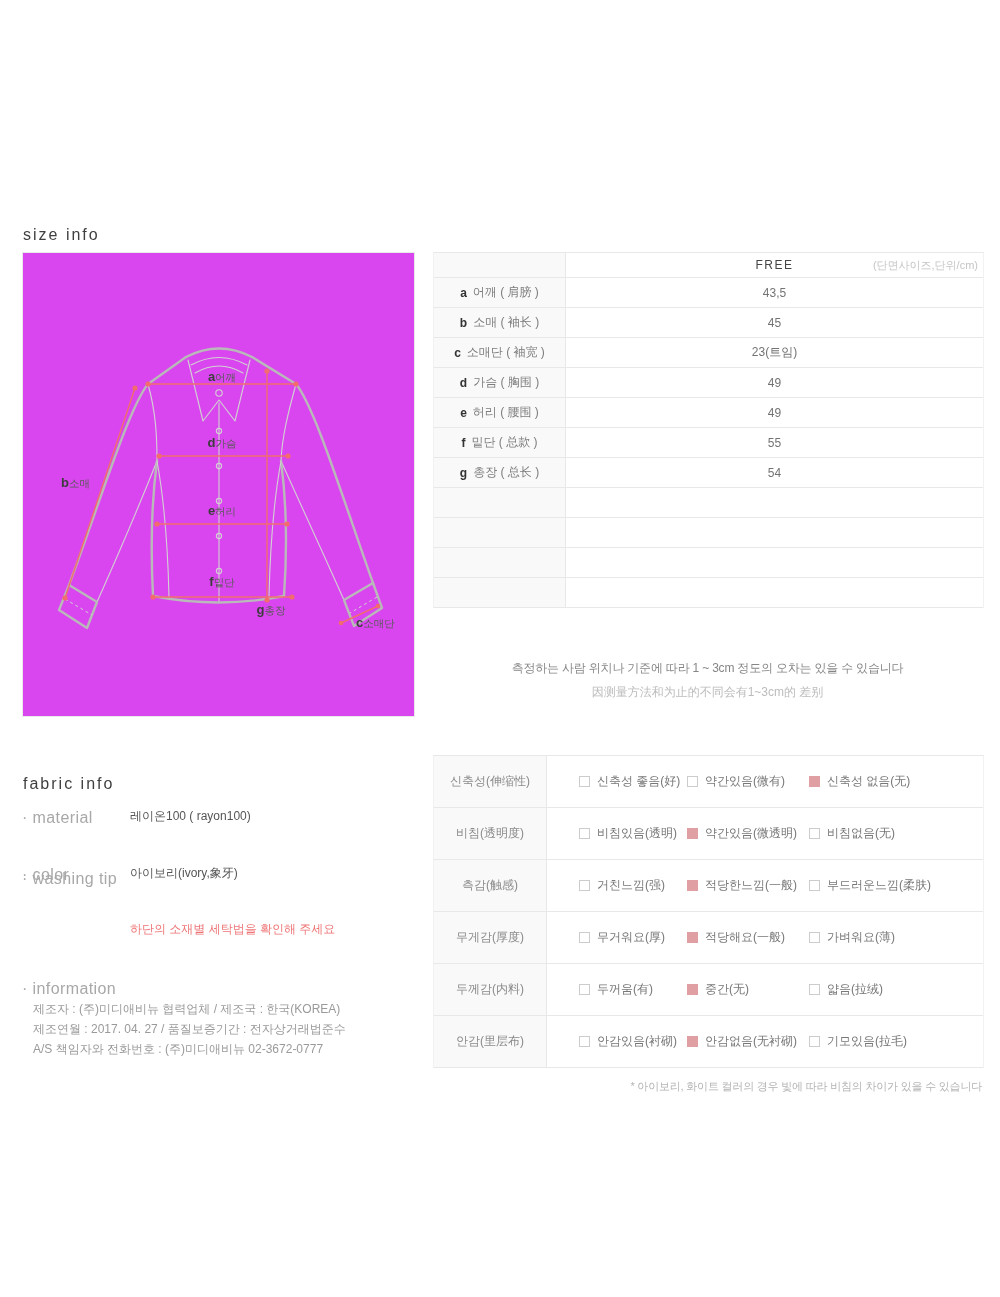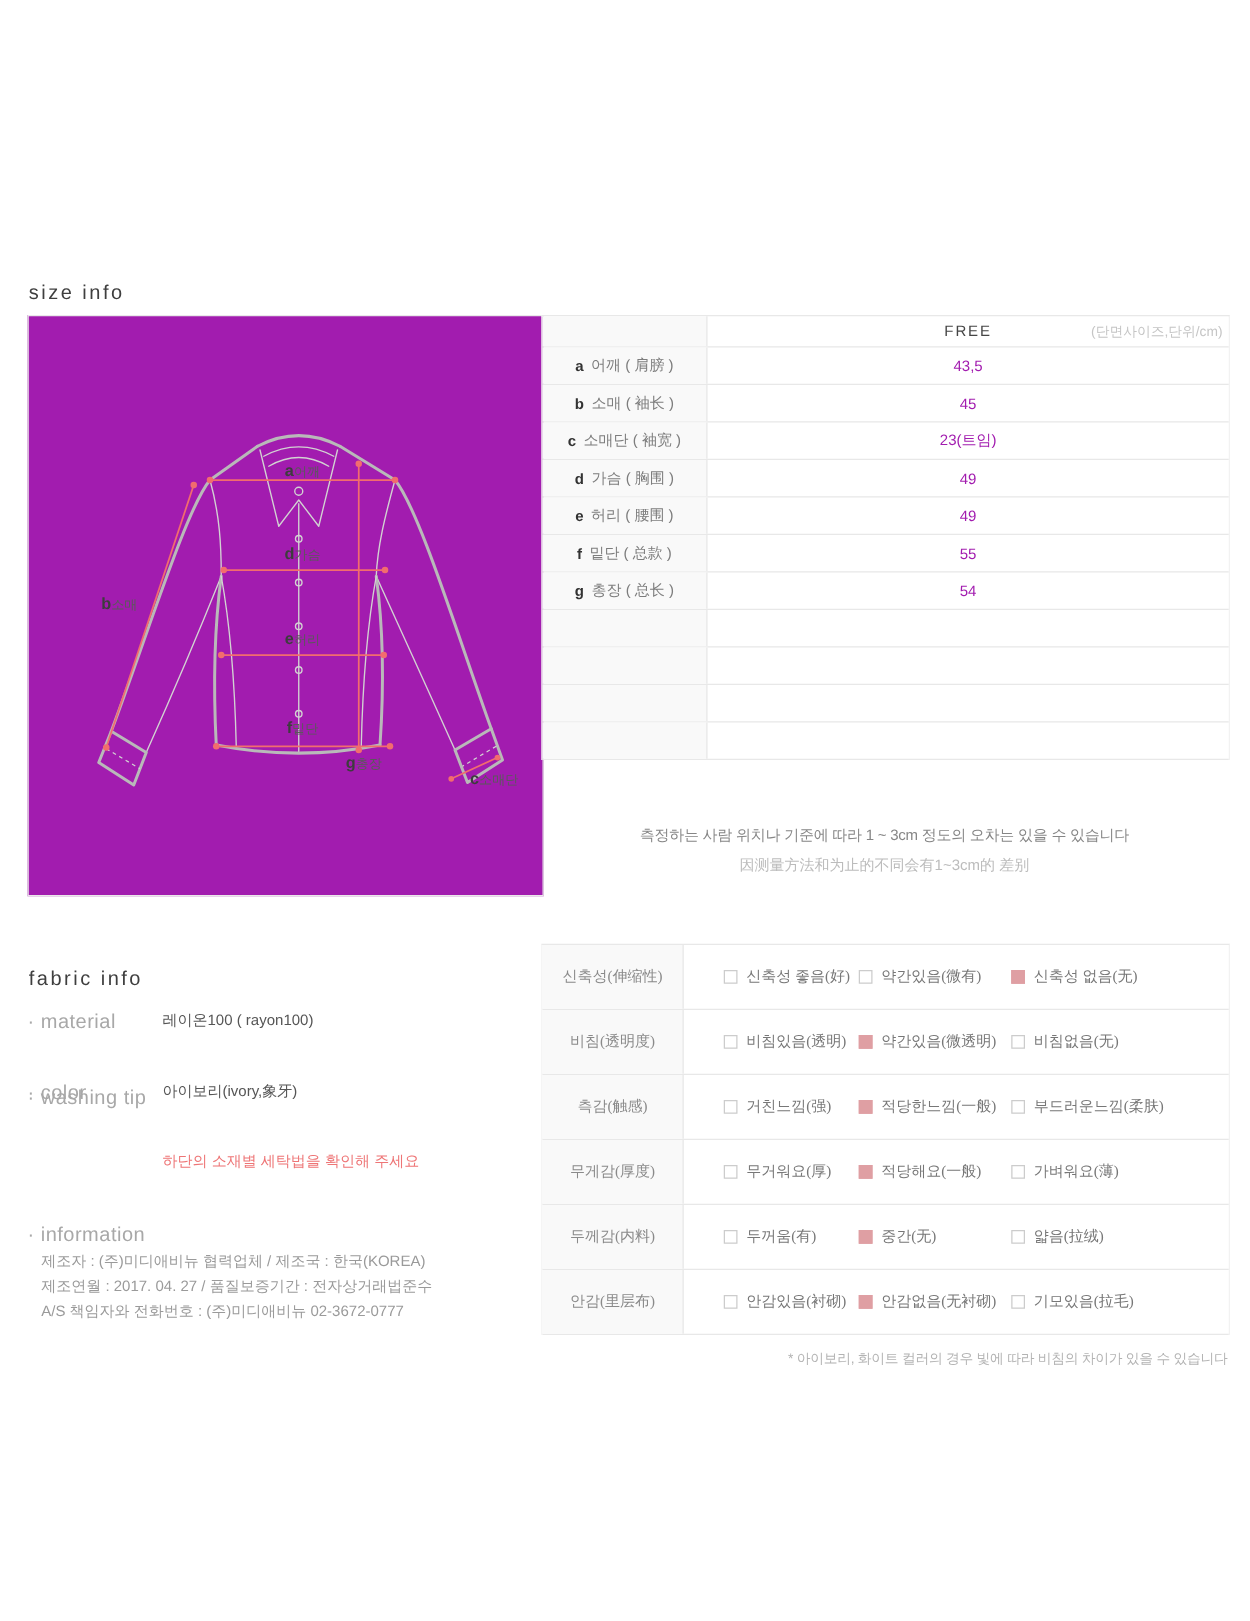--- a/index.html
+++ b/index.html
@@ -5,58 +5,58 @@
   html,body{margin:0;padding:0;background:#fff;}
   .page{position:relative;width:1000px;height:1297px;background:#fff;
         font-family:"Liberation Sans","DejaVu Sans",sans-serif;overflow:hidden;}
 
   
   .section-title{position:absolute;left:23px;font-size:16px;color:#3f3f3f;
                  letter-spacing:2px;font-weight:500;}
 
   
   .diagram-box{position:absolute;left:22px;top:252px;width:391px;height:463px;
-               border:1px solid #e9e9e9;background:#a21caf;padding-left:20px;}
+               border:1px solid #e9e9e9;background:#d946ef;}
   .diagram-box svg{display:block;}
   .shirt-main{fill:none;stroke:#b9b9b9;stroke-width:2.4;stroke-linejoin:round;stroke-linecap:round;}
   .shirt-thin{fill:none;stroke:#d2d2d2;stroke-width:1.1;stroke-linejoin:round;stroke-linecap:round;}
   .shirt-dash{fill:none;stroke:#d2d2d2;stroke-width:1;stroke-dasharray:3 3;}
   .mline{stroke:#f26c6e;stroke-width:1.4;}
   .mdot{fill:#f26c6e;}
   .lab-letter{font-family:"Liberation Sans",sans-serif;font-size:13px;font-weight:bold;fill:#3d3d3d;}
   .lab-word{font-family:"Liberation Sans",sans-serif;font-size:10.5px;fill:#5a5a5a;}
 
   
   .size-table{position:absolute;left:433px;top:252px;width:549px;
               border-top:1px solid #e8e8e8;border-left:1px solid #f2f2f2;border-right:1px solid #f2f2f2;}
   .srow{display:flex;height:29px;border-bottom:1px solid #e8e8e8;}
   .srow.header{height:24px;}
   .scol1{width:131px;background:#f9f9f9;border-right:1px solid #e8e8e8;
          display:flex;align-items:center;justify-content:center;
          font-size:12px;color:#7d7d7d;}
   .scol1 .ltr{color:#333;font-weight:bold;margin-right:6px;font-size:12px;}
   .scol2{flex:1;position:relative;display:flex;align-items:center;justify-content:center;
-         font-size:12px;color:#a21caf;}
+         font-size:12px;color:#737373;}
   .srow.header .scol2{color:#454545;letter-spacing:1.5px;}
   .hnote{position:absolute;right:5px;top:50%;transform:translateY(-50%);
          font-size:11px;color:#c5c5c5;letter-spacing:0;text-align:right;}
 
   .size-note{position:absolute;left:433px;top:660px;width:549px;text-align:center;}
   .size-note .n1{font-size:12px;color:#868686;letter-spacing:-0.2px;}
   .size-note .n2{font-size:12px;color:#bcbcbc;margin-top:7px;}
 
   
   .fab-field{position:absolute;left:22px;font-size:16px;color:#a8a8a8;letter-spacing:0.4px;}
   .fab-value{position:absolute;left:130px;font-size:12px;color:#555;}
   .fab-value.red{color:#ee7576;}
   .info-lines{position:absolute;left:33px;top:999px;font-size:12px;color:#9a9a9a;line-height:20px;}
 
   
   .fabric-table{position:absolute;left:433px;top:755px;width:549px;
-                border-top:1px solid #e8e8e8;border-left:1px solid #f2f2f2;border-right:1px solid #f2f2f2;font-family:Liberation Serif, serif;}
+                border-top:1px solid #e8e8e8;border-left:1px solid #f2f2f2;border-right:1px solid #f2f2f2;}
   .frow{display:flex;height:51px;border-bottom:1px solid #e8e8e8;}
   .fcol1{width:112px;background:#f9f9f9;border-right:1px solid #e8e8e8;
          display:flex;align-items:center;justify-content:center;font-size:12px;color:#8a8a8a;}
   .fcol2{flex:1;display:flex;align-items:center;padding-left:32px;}
   .opt{display:flex;align-items:center;font-size:12px;color:#777;}
   .opt:nth-child(1){width:108px;}
   .opt:nth-child(2){width:122px;}
   .opt:nth-child(3){flex:1;}
   .box{width:11px;height:11px;margin-right:7px;box-sizing:border-box;flex:0 0 auto;}
   .box.unchecked{border:1px solid #ccc;background:#fff;}

